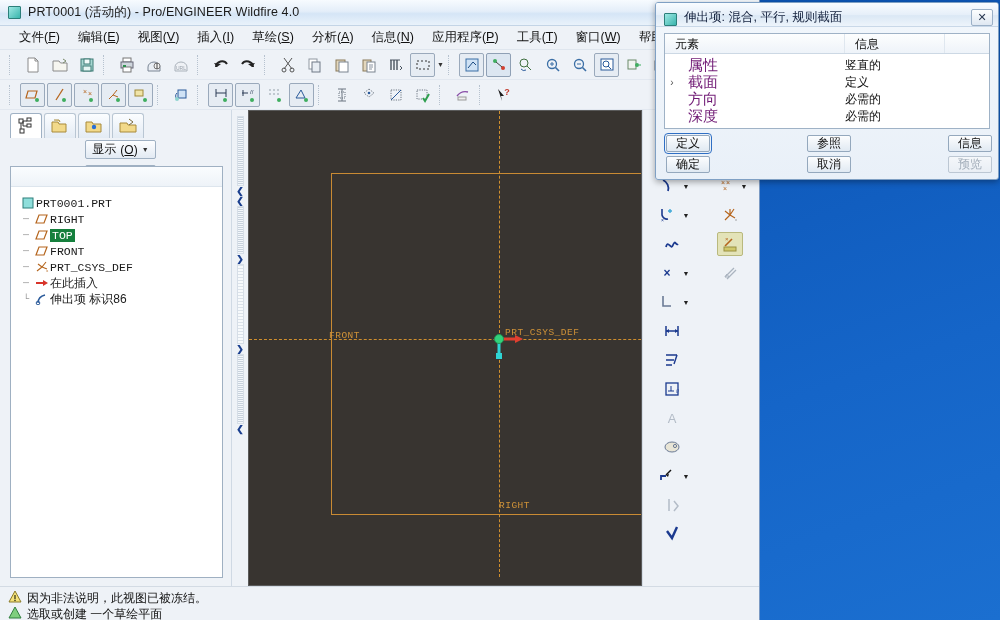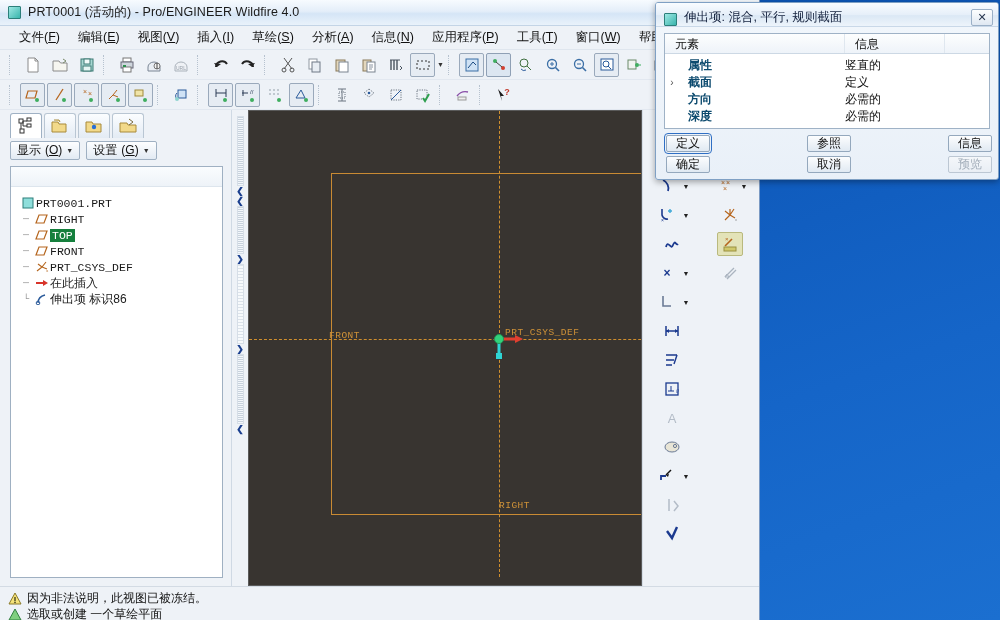--- a/index.html
+++ b/index.html
@@ -73,21 +73,21 @@
   }
   #tree-tabs { height:28px; display:flex; align-items:flex-end; padding-left:10px; gap:2px;
     background:#eef2f7; }
   .tree-tab {
     width:32px; height:25px; border:1px solid #b9c6d3; border-bottom:none;
     border-radius:3px 3px 0 0;
     background: linear-gradient(180deg,#fbfdff,#e3ebf4);
     display:flex; align-items:center; justify-content:center;
   }
   .tree-tab.active { background:#fff; border-color:#9fb1c4; }
-  #tree-toolbar { height:24px; display:flex; align-items:center; gap:6px; padding:2px 0 2px 10px; }
+  #tree-toolbar { height:24px; display:flex; align-items:center; gap:6px; padding:2px 0 2px 10px;flex-direction:column; }
   .combo-btn {
     height:19px; padding:0 6px; display:flex; align-items:center; gap:4px;
     border:1px solid #9fb0c2; border-radius:2px;
     background: linear-gradient(180deg,#fdfeff,#e2eaf3);
     font-size:12px; color:#111;
   }
   .combo-btn .caret { font-size:7px; color:#333; }
   #tree-box {
     margin:4px 8px 8px 10px; flex:1 1 auto; background:#fff;
     border:1px solid #9fb0c2; position:relative; overflow:hidden;
@@ -136,21 +136,21 @@
   .vrow { height:28px; display:flex; align-items:center; justify-content:center; gap:3px; width:100%; }
   .vbtn { width:26px; height:24px; display:flex; align-items:center; justify-content:center;
           border:1px solid transparent; border-radius:2px; }
   .vbtn.hl { background:#e3e3b8; border-color:#b9b97e; }
   .vcaret { font-size:7px; color:#222; width:8px; }
   
   #status-bar {
     flex:0 0 34px; height:34px; background:#eef2f7; border-top:1px solid #d3dbe4;
     padding:3px 0 0 8px; overflow:hidden;
   }
-  .status-line { display:flex; align-items:center; gap:5px; height:16px; font-size:12px; color:#111; }
+  .status-line { display:flex; align-items:flex-start; gap:5px; height:16px; font-size:12px; color:#111; }
   .warn-ico, .note-ico { width:14px; height:13px; flex:0 0 14px; }
   svg { display:block; }
   
   #dialog {
     position:absolute; left:655px; top:2px; width:344px; height:178px;
     background: linear-gradient(180deg,#f2f7fc 0%,#e9f0f8 100%);
     border:1px solid #7fa0c4; border-radius:3px;
     box-shadow:0 2px 6px rgba(0,0,0,.35);
     display:flex; flex-direction:column;
   }
@@ -170,21 +170,21 @@
     margin:6px 8px 0 8px; background:#fff; border:1px solid #9fb2c6; height:96px; overflow:hidden;
   }
   #dlg-thead { display:flex; height:20px; background:linear-gradient(180deg,#fdfefe,#eef3f9);
     border-bottom:1px solid #ccd8e4; }
   .th { font-size:12px; color:#111; padding:2px 0 16px 10px; }
   .th.c1 { width:180px; border-right:1px solid #dfe7ef; }
   .th.c2 { width:100px; border-right:1px solid #dfe7ef; }
   .th.c3 { flex:1 1 auto; }
   .dlg-row { display:flex; height:17px; align-items:center; }
   .dlg-row .marker { width:14px; text-align:center; font-size:10px; color:#555; }
-  .dlg-row .cell1 { width:166px; padding-left:9px; font-size:12px; color:#0c4a6e;font-weight:bold; }
+  .dlg-row .cell1 { width:166px; padding-left:9px; font-size:15px; color:#701a75; }
   .dlg-row .cell2 { font-size:12px; color:#111; }
   #dlg-buttons { flex:1 1 auto; position:relative; }
   .dbtn {
     position:absolute; height:17px; min-width:44px; padding:0 7px;
     display:flex; align-items:center; justify-content:center;
     border:1px solid #94a8bd; border-radius:2px;
     background:linear-gradient(180deg,#fcfdfe,#e0e9f2);
     font-size:12px; color:#111;
   }
   .dbtn.focused { outline:1px solid #2f6fc4; outline-offset:1px; }

